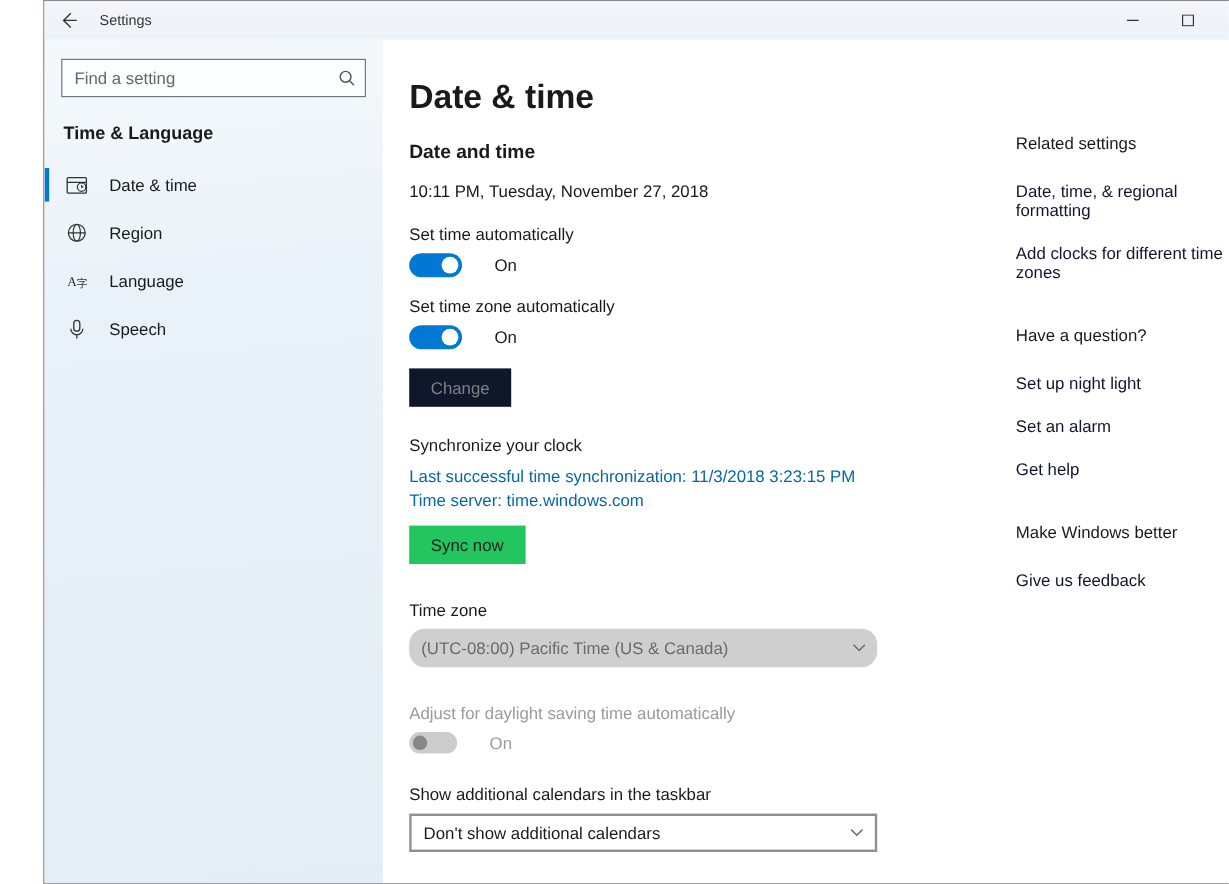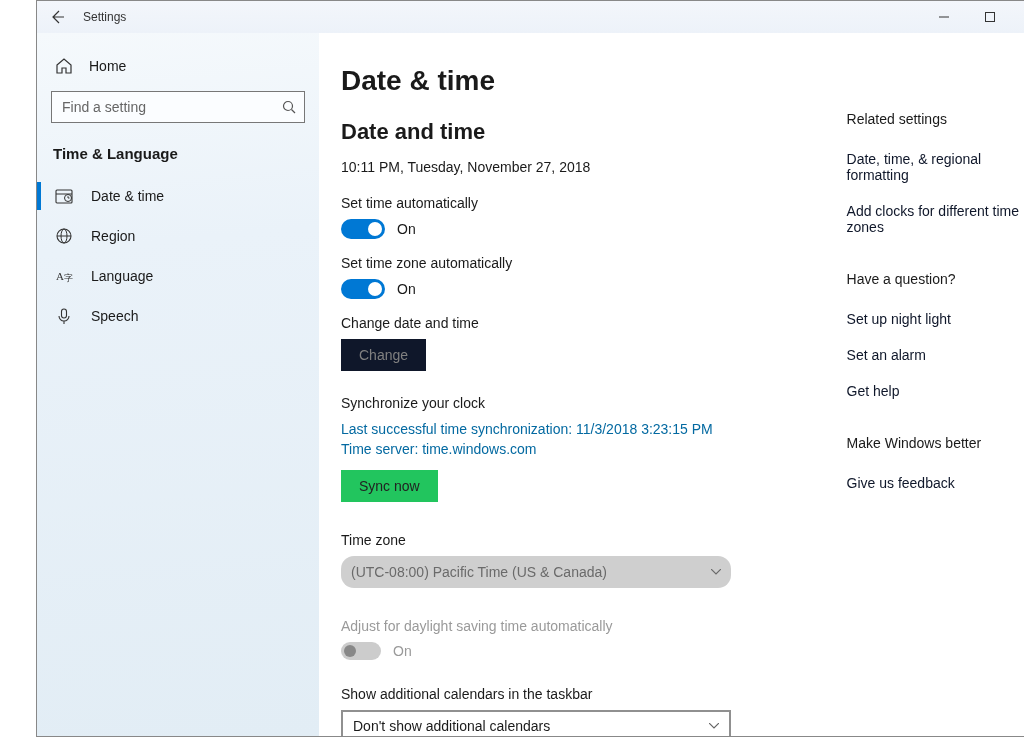--- a/index.html
+++ b/index.html
@@ -20,25 +20,25 @@
   .search-input::placeholder{color:#666;}
   .search-icon { color:#555; font-size:14px;}
   .category-title { margin-top:22px; margin-bottom:14px; font-size:15px; font-weight:600; padding-left:2px;}
   .nav-list { display:flex; flex-direction:column;}
   .nav-item { display:flex; align-items:center; gap:18px; height:40px; padding-left:4px; position:relative;}
   .nav-item.active::before { content:""; position:absolute; left:-14px; top:6px; bottom:6px; width:4px; background:#0078d4;}
   .nav-label { font-size:14px;}
   .main { flex:1; display:flex; padding:22px 22px 22px 22px; overflow:hidden;}
   .content { width:500px; display:flex; flex-direction:column;}
   h1.page-title { font-size:28px; font-weight:600; margin:10px 0 18px 0;}
-  h2.section-title { font-size:22px; font-weight:600; margin:4px 0 14px 0;}
+  h2.section-title { font-size:16px; font-weight:600; margin:4px 0 14px 0;}
   .current-time { font-size:14px; margin-bottom:20px;}
   .setting-group { margin-bottom:16px;}
   .setting-label { font-size:14px; margin-bottom:8px;}
-  .toggle-row { display:flex; align-items:center; gap:12px;text-align:right;}
+  .toggle-row { display:flex; align-items:center; gap:27px;text-align:right;}
   .toggle { width:44px; height:20px; border-radius:10px; position:relative;}
   .toggle.on { background:#0078d4;}
   .toggle.on::after { content:""; position:absolute; right:3px; top:3px; width:14px; height:14px; border-radius:50%; background:#fff;}
   .toggle.off-disabled { background:#ccc; width:40px; height:18px; border-radius:9px;}
   .toggle.off-disabled::after { content:""; position:absolute; left:3px; top:3px; width:12px; height:12px; border-radius:50%; background:#888;}
   .toggle-text { font-size:14px;}
   .toggle-text.disabled { color:#9a9a9a;}
   .setting-label.disabled { color:#9a9a9a;}
   .btn { display:inline-flex; align-items:center; justify-content:center; height:32px; padding:0 18px; background:#22c55e; border:none; font-size:14px; color:#222;}
   .btn.disabled { color:#808080; background:#0f172a;}
@@ -82,28 +82,20 @@
         <svg width="10" height="10">
             <path d="M0 0 L10 10 M10 0 L0 10" stroke="#333" stroke-width="1"></path>
           </svg>
       </div>
     </div>
   </div>
 
   <div class="body">
 
     <div class="sidebar">
-      <div class="home-row">
-        <span class="home-icon">
-          <svg width="18" height="18" viewBox="0 0 18 18">
-              <path d="M2 8 L9 2 L16 8 V16 H11 V11 H7 V16 H2 Z" stroke="#333" stroke-width="1.2" fill="none"></path>
-            </svg>
-        </span>
-        <span class="nav-label">Home</span>
-      </div>
 
       <div class="search-box">
         <input class="search-input" placeholder="Find a setting" style="">
         <span class="search-icon">
           <svg width="14" height="14" viewBox="0 0 14 14">
               <circle cx="6" cy="6" r="4.5" stroke="#555" fill="none" stroke-width="1.2"></circle>
               <line x1="9.5" y1="9.5" x2="13" y2="13" stroke="#555" stroke-width="1.2"></line>
             </svg>
         </span>
       </div>
@@ -169,21 +161,20 @@
 
         <div class="setting-group">
           <div class="setting-label">Set time zone automatically</div>
           <div class="toggle-row">
             <div class="toggle on"></div>
             <span class="toggle-text">On</span>
           </div>
         </div>
 
         <div class="setting-group">
-          <div class="setting-label">Change date and time</div>
           <button class="btn disabled">Change</button>
         </div>
 
         <div class="setting-group" style="margin-top:8px;">
           <div class="setting-label">Synchronize your clock</div>
           <div class="sync-info">
             <div>Last successful time synchronization: 11/3/2018 3:23:15 PM</div>
             <div>Time server: time.windows.com</div>
           </div>
           <button class="btn">Sync now</button>

